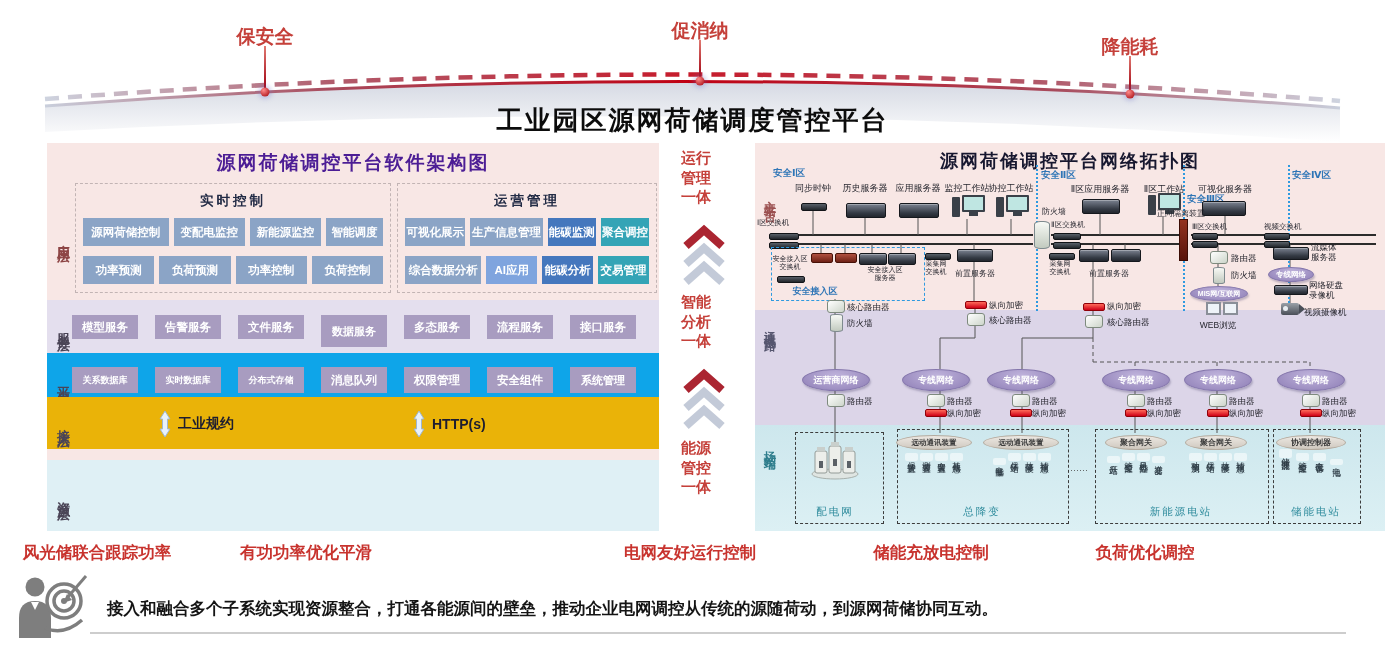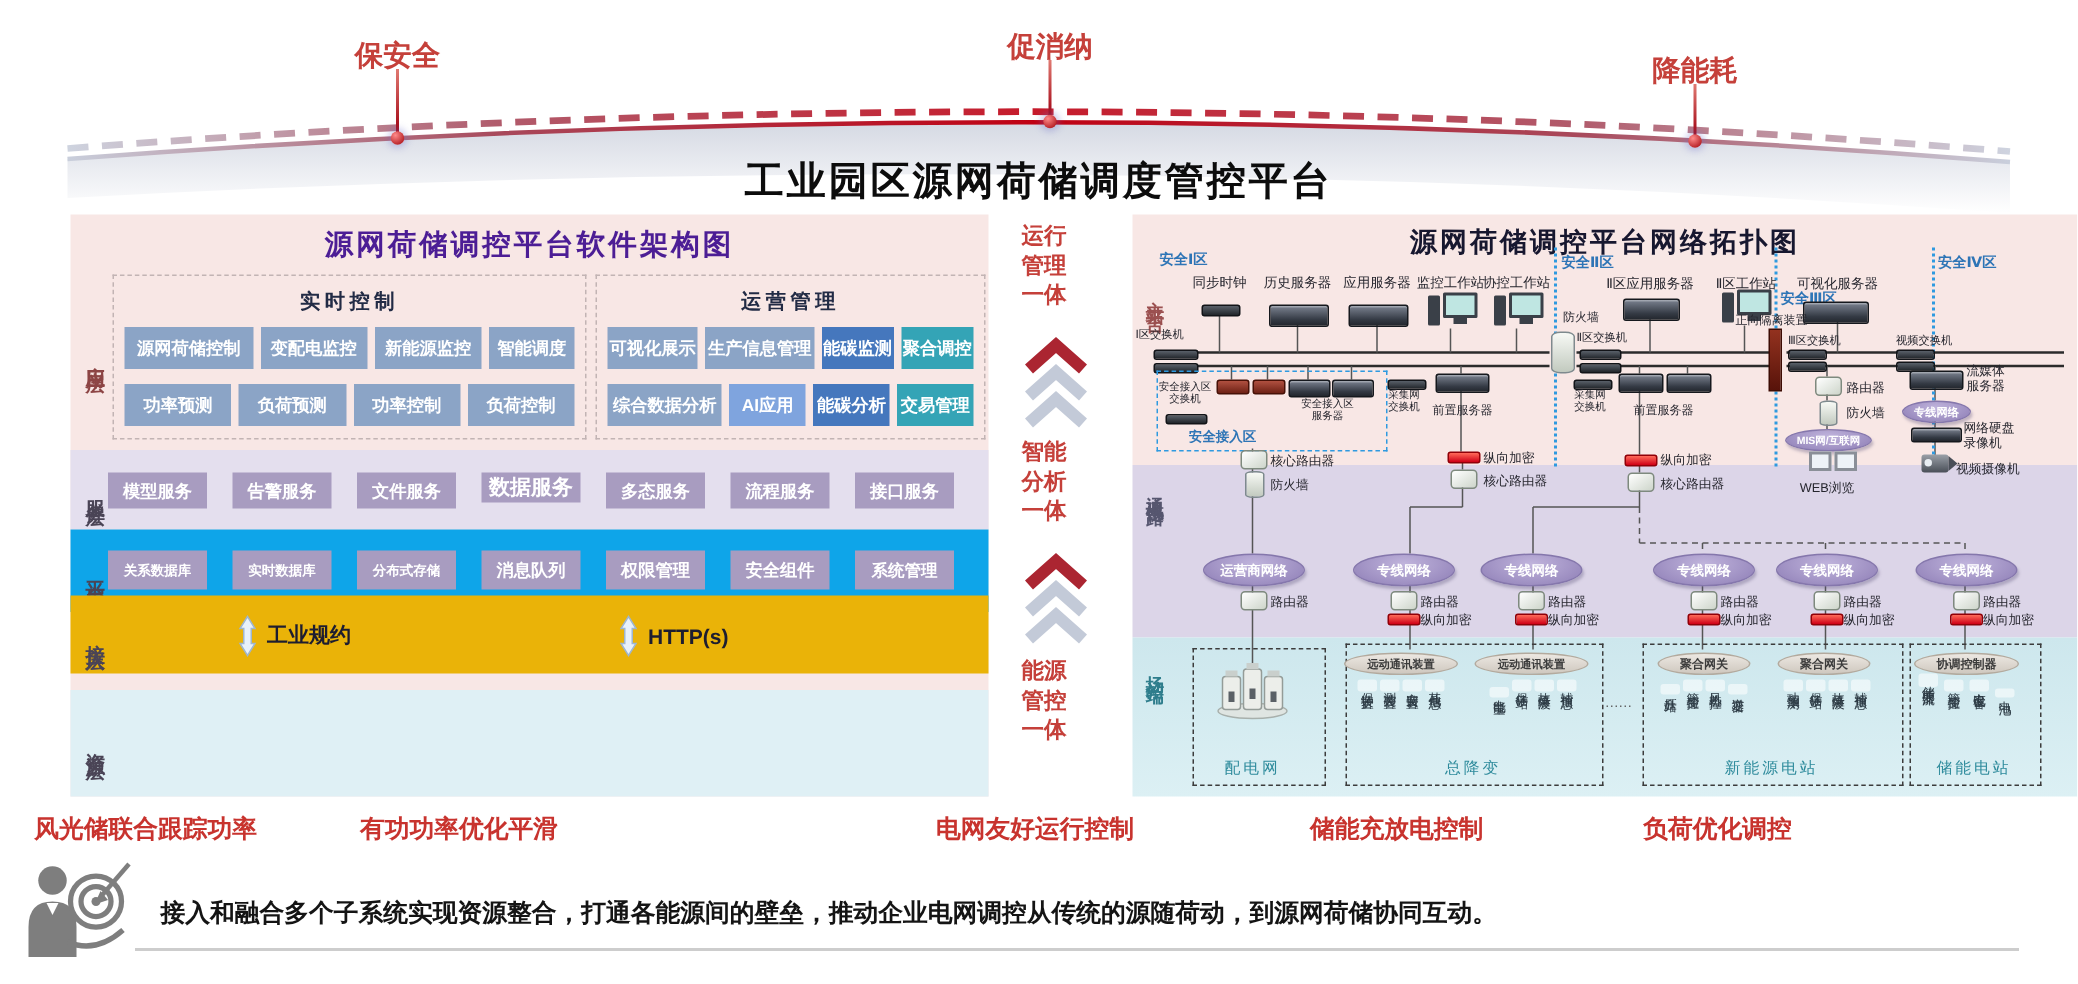--- a/index.html
+++ b/index.html
@@ -158,21 +158,21 @@
             <div class="bx" style="flex-grow: 4;">负荷控制</div>
           </div>
       </div>
     </div>
     <div class="row row-svc">
       <div class="vlabel">服务层</div>
       <div id="svcB">
           <div class="sbx" style="left: 25px; top: 15px; height: 24px; font-size: 11.5px;">模型服务</div>
           <div class="sbx" style="left: 108px; top: 15px; height: 24px; font-size: 11.5px;">告警服务</div>
           <div class="sbx" style="left: 191px; top: 15px; height: 24px; font-size: 11.5px;">文件服务</div>
-          <div class="sbx" style="left: 274px; top: 15px; height: 20px; font-size: 14px;">数据服务</div>
+          <div class="sbx" style="left: 274px; top: 15px; height: 32px; font-size: 11px;">数据服务</div>
           <div class="sbx" style="left: 357px; top: 15px; height: 24px; font-size: 11.5px;">多态服务</div>
           <div class="sbx" style="left: 440px; top: 15px; height: 24px; font-size: 11.5px;">流程服务</div>
           <div class="sbx" style="left: 523px; top: 15px; height: 24px; font-size: 11.5px;">接口服务</div>
         </div>
     </div>
     <div class="row row-pf">
       <div class="vlabel">平台层</div>
       <div id="pfB">
           <div class="sbx" style="left: 25px; top: 14px; height: 26px; font-size: 9px;">关系数据库</div>
           <div class="sbx" style="left: 108px; top: 14px; height: 26px; font-size: 9px;">实时数据库</div>

